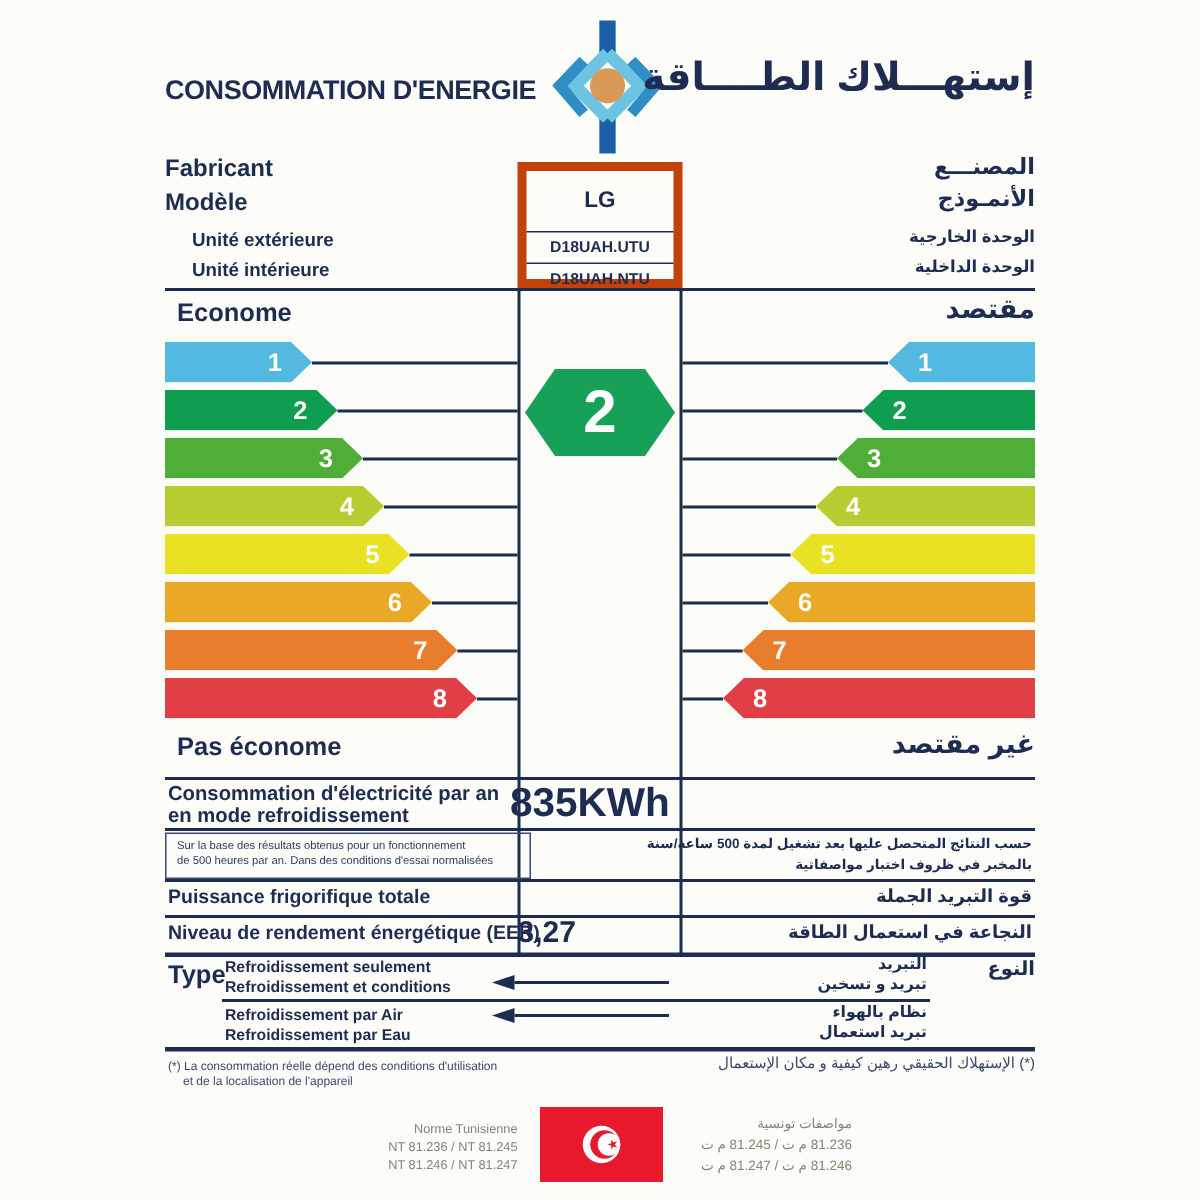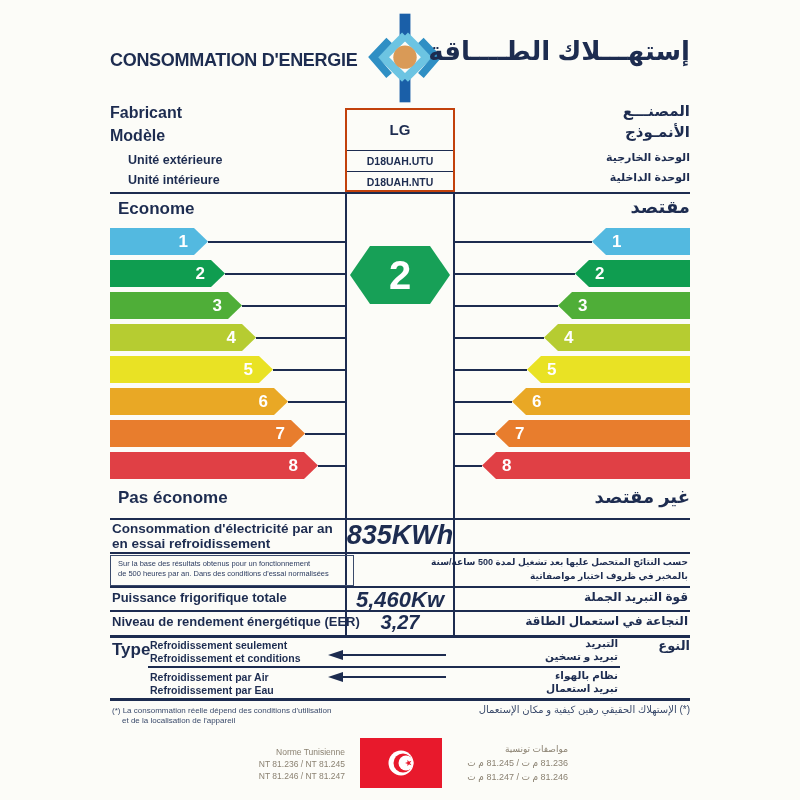--- a/index.html
+++ b/index.html
@@ -8,39 +8,39 @@
     background:#fcfcf8;color:#1d2c50;
     font-family:"Liberation Sans","DejaVu Sans",sans-serif;
     overflow:hidden;
   }
   .abs{position:absolute;}
   .rtl{direction:rtl;}
   .rule{position:absolute;left:110px;width:580px;background:#1d2c50;height:2px;}
   .title-fr{position:absolute;left:110px;top:50px;font-size:18px;font-weight:bold;letter-spacing:-0.3px;}
   .title-ar{position:absolute;right:110px;top:36px;font-size:26px;font-weight:bold;}
   .p-label{position:absolute;font-weight:bold;}
-  .model-box{position:absolute;left:345px;top:108px;width:110px;height:84px;border:2px solid #c2410c;box-sizing:border-box;}
+  .model-box{position:absolute;left:345px;top:108px;width:110px;height:84px;border:6px solid #c2410c;box-sizing:border-box;}
   .model-cell1{height:40px;line-height:40px;text-align:center;font-size:15px;font-weight:bold;}
   .model-cell2{height:20px;line-height:20px;text-align:center;font-size:10.5px;font-weight:bold;border-top:1.5px solid #1d2c50;}
   .col-overlay{position:absolute;left:345px;top:192px;width:110px;height:444px;box-sizing:border-box;
     border-left:2px solid #1d2c50;border-right:2px solid #1d2c50;}
   .scale-zone{position:absolute;left:110px;top:228px;width:580px;height:251px;}
   .arrow-row{position:absolute;left:0;width:580px;height:27px;}
   .arrow-left{position:absolute;left:0;top:0;height:27px;color:#fff;font-size:17px;font-weight:bold;
     line-height:27px;text-align:right;padding-right:20px;box-sizing:border-box;
     clip-path:polygon(0 0,calc(100% - 14px) 0,100% 50%,calc(100% - 14px) 100%,0 100%);}
   .arrow-right{position:absolute;right:0;top:0;height:27px;color:#fff;font-size:17px;font-weight:bold;
     line-height:27px;text-align:left;padding-left:20px;box-sizing:border-box;
     clip-path:polygon(0 50%,14px 0,100% 0,100% 100%,14px 100%);}
   .connector{position:absolute;top:13px;height:1.5px;background:#1d2c50;}
   .badge{position:absolute;left:350px;top:246px;width:100px;height:58px;color:#fff;
     font-size:40px;font-weight:bold;text-align:center;line-height:58px;
     clip-path:polygon(0 50%,20% 0,80% 0,100% 50%,80% 100%,20% 100%);}
   .row-label{position:absolute;left:112px;font-weight:bold;font-size:13.5px;}
-  .row-value{position:absolute;text-align:center;font-weight:bold;font-style:italic;}
+  .row-value{position:absolute;text-align:left;font-weight:bold;}
   .row-ar{position:absolute;right:112px;font-weight:bold;font-size:13px;}
   .note-box{position:absolute;left:110px;top:555px;width:242px;height:29px;border:1px solid #3a4a6b;}
   .note-fr{position:absolute;font-size:7.5px;color:#2c3c60;}
   .note-ar{position:absolute;right:112px;font-size:9px;font-weight:bold;margin-left:20px;}
   .type-fr{position:absolute;left:150px;font-size:10.5px;font-weight:bold;}
   .type-ar{position:absolute;right:182px;font-size:10.5px;font-weight:bold;}
   .type-arrow{position:absolute;left:328px;width:118px;height:10px;display:flex;align-items:center;}
   .type-arrow .tri{width:0;height:0;border-top:5px solid transparent;border-bottom:5px solid transparent;border-right:15px solid #1d2c50;}
   .type-arrow .shaft{flex:1;height:2.5px;background:#1d2c50;}
   .foot-fr{position:absolute;font-size:8px;color:#3a4a6b;}
@@ -143,35 +143,34 @@
     </div>
 
   <div class="badge" id="ratingBadge" style="background: rgb(23, 160, 87);">2</div>
 
   <div class="p-label" style="left:118px;top:488px;font-size:17px">Pas économe</div>
   <div class="p-label rtl" style="right:110px;top:486px;font-size:18px">غير مقتصد</div>
 
   <div class="rule" style="top:518px"></div>
 
   <div class="row-label" style="top:521px">Consommation d'électricité par an</div>
-  <div class="row-label" style="top:536px">en essai refroidissement</div>
+  <div class="row-label" style="top:536px">en mode refroidissement</div>
   <div class="row-value" style="left:340px;top:520px;width:120px;font-size:27px">835KWh</div>
 
   <div class="rule" style="top:552px"></div>
 
   <div class="note-box"></div>
   <div class="note-fr" style="left:118px;top:559px">Sur la base des résultats obtenus pour un fonctionnement</div>
   <div class="note-fr" style="left:118px;top:569px">de 500 heures par an. Dans des conditions d'essai normalisées</div>
   <div class="note-ar rtl" style="top:557px">حسب النتائج المتحصل عليها بعد تشغيل لمدة 500 ساعة/سنة</div>
   <div class="note-ar rtl" style="top:571px">بالمخبر في ظروف اختبار مواصفاتية</div>
 
   <div class="rule" style="top:586px"></div>
 
   <div class="row-label" style="top:590px;font-size:13px">Puissance frigorifique totale</div>
-  <div class="row-value" style="left:345px;top:587px;width:110px;font-size:22px">5,460Kw</div>
   <div class="row-ar rtl" style="top:590px;font-size:12px">قوة التبريد الجملة</div>
 
   <div class="rule" style="top:610px"></div>
 
   <div class="row-label" style="top:614px;font-size:13px">Niveau de rendement énergétique (EER)</div>
   <div class="row-value" style="left:345px;top:611px;width:110px;font-size:20px">3,27</div>
   <div class="row-ar rtl" style="top:614px;font-size:12px">النجاعة في استعمال الطاقة</div>
 
   <div class="rule" style="top:635px;height:3px"></div>
 

